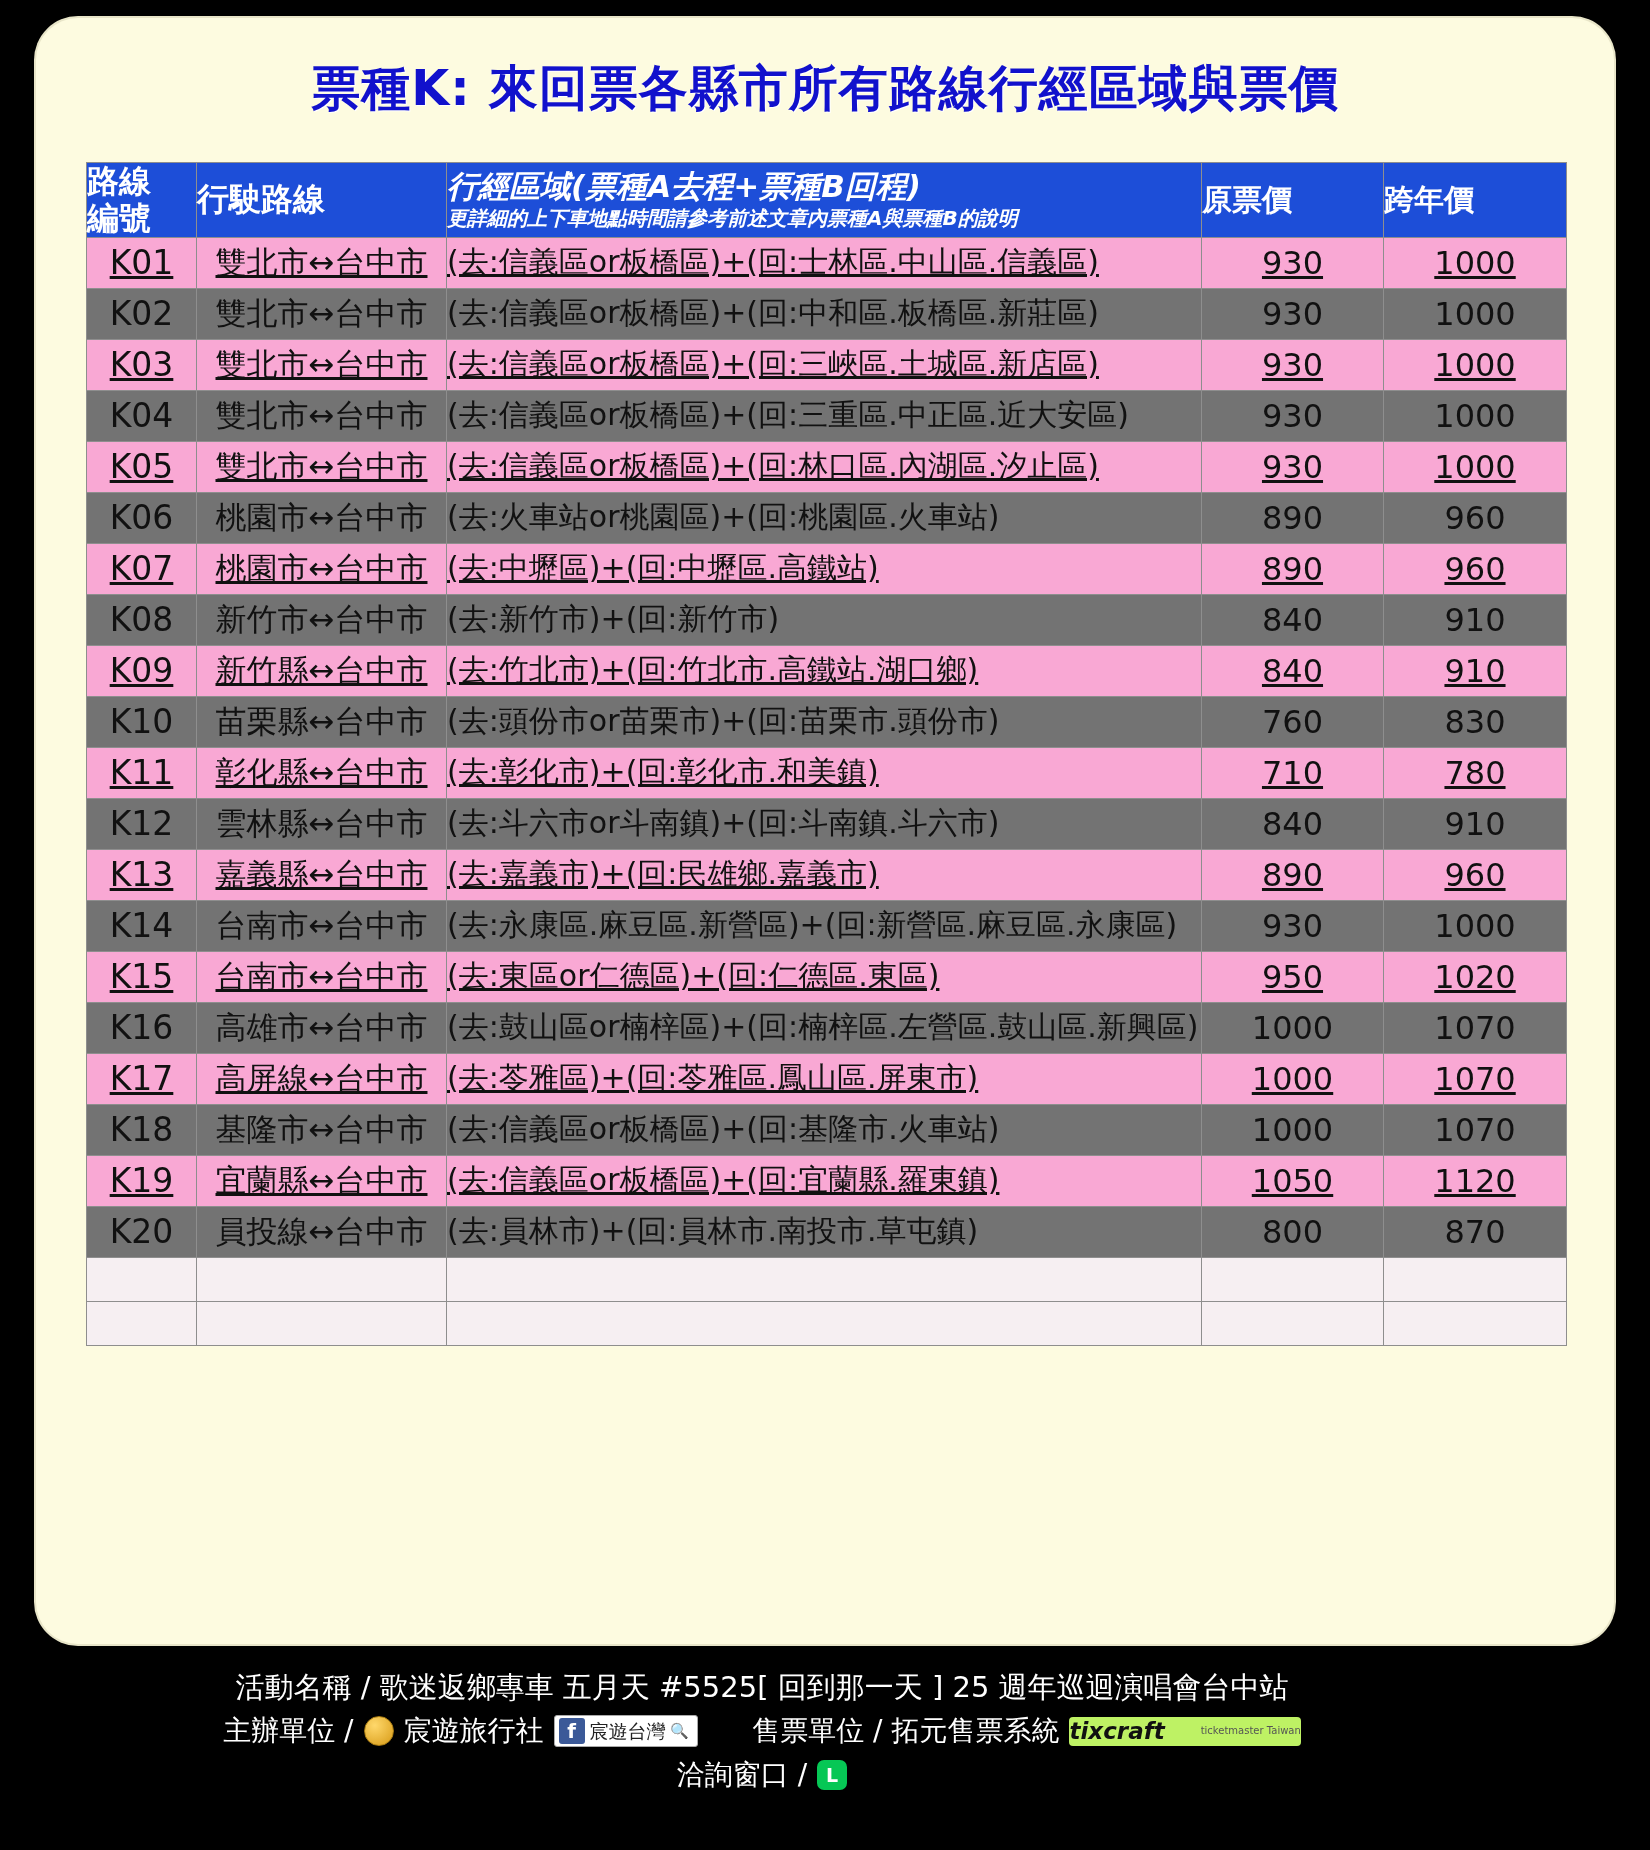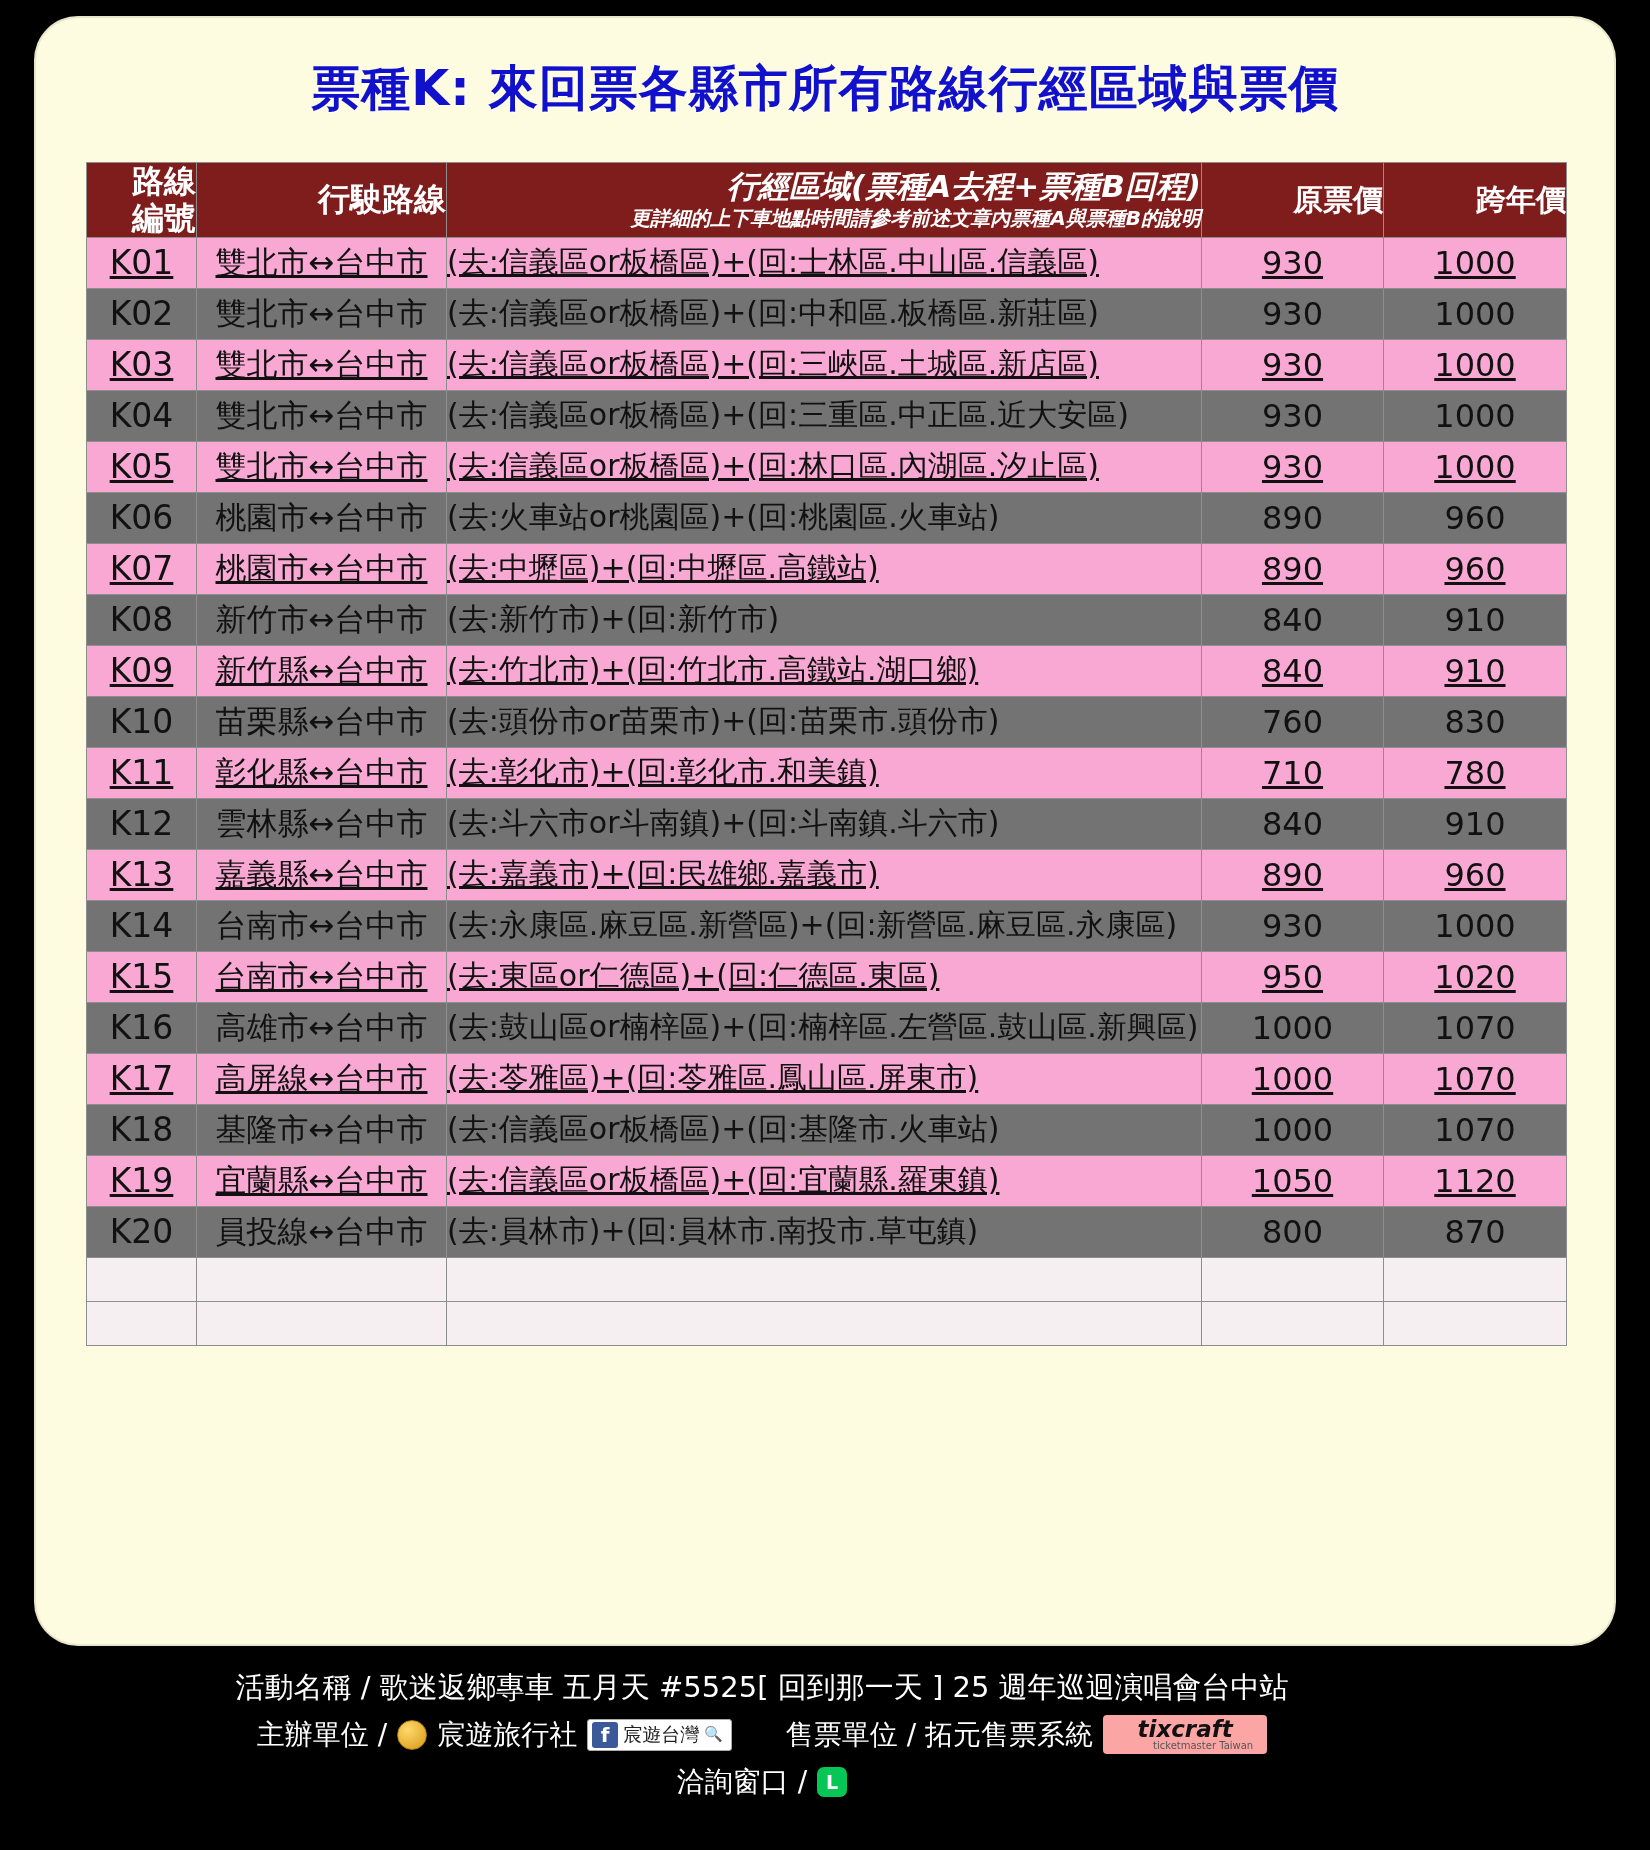--- a/index.html
+++ b/index.html
@@ -39,24 +39,24 @@
     width: 1480px;
     border-collapse: collapse;
     table-layout: fixed;
   }
   table.fares td, table.fares th {
     border: 1px solid #8e8e8e;
     padding: 0;
     vertical-align: middle;
   }
   thead th {
-    background: #7f1d1d;
+    background: #1d4ed8;
     color: #ffffff;
     font-weight: bold;
-    text-align: right;
+    text-align: left;
     line-height: 1.15;
   }
   th.h-code { width: 110px; font-size: 32px; padding: 6px 0; }
   th.h-route { width: 250px; font-size: 32px; }
   th.h-area { width: 755px; font-style: italic; }
   th.h-area .big { font-size: 31px; display: block; }
   th.h-area .small { font-size: 20px; display: block; font-weight: bold; margin-top: 2px; }
   th.h-price { width: 182px; font-size: 30px; }
   th.h-ny { width: 183px; font-size: 30px; }
 
@@ -98,23 +98,23 @@
     font-weight: bold; width: 26px; height: 26px; line-height: 26px;
     text-align: center; border-radius: 3px; font-size: 20px;
   }
   .fb-search { font-size: 15px; color: #777; }
   .coin {
     display: inline-block; width: 30px; height: 30px; border-radius: 50%;
     background: radial-gradient(circle at 35% 30%, #ffd86b, #d79a16);
     border: 1px solid #a97c12;
   }
   .tix {
-    display: inline-flex; flex-direction: column; align-items: center;
-    background: #fca5a5; color: #111; border-radius: 4px;
-    padding: 3px 14px; line-height: 1.0;
+    display: inline-flex; flex-direction: row; align-items: center;
+    background: #bef264; color: #111; border-radius: 4px;
+    padding: 3px 0; line-height: 1.0;
   }
   .tix .t1 { font-size: 23px; font-weight: bold; font-style: italic; }
   .tix .t2 { font-size: 10px; color: #555; margin-left: 36px; }
   .line-ico {
     display: inline-block; width: 30px; height: 30px; border-radius: 7px;
     background: #06c755; color: #fff; font-weight: bold; font-size: 19px;
     text-align: center; line-height: 30px;
   }
 </style>
 </head>

